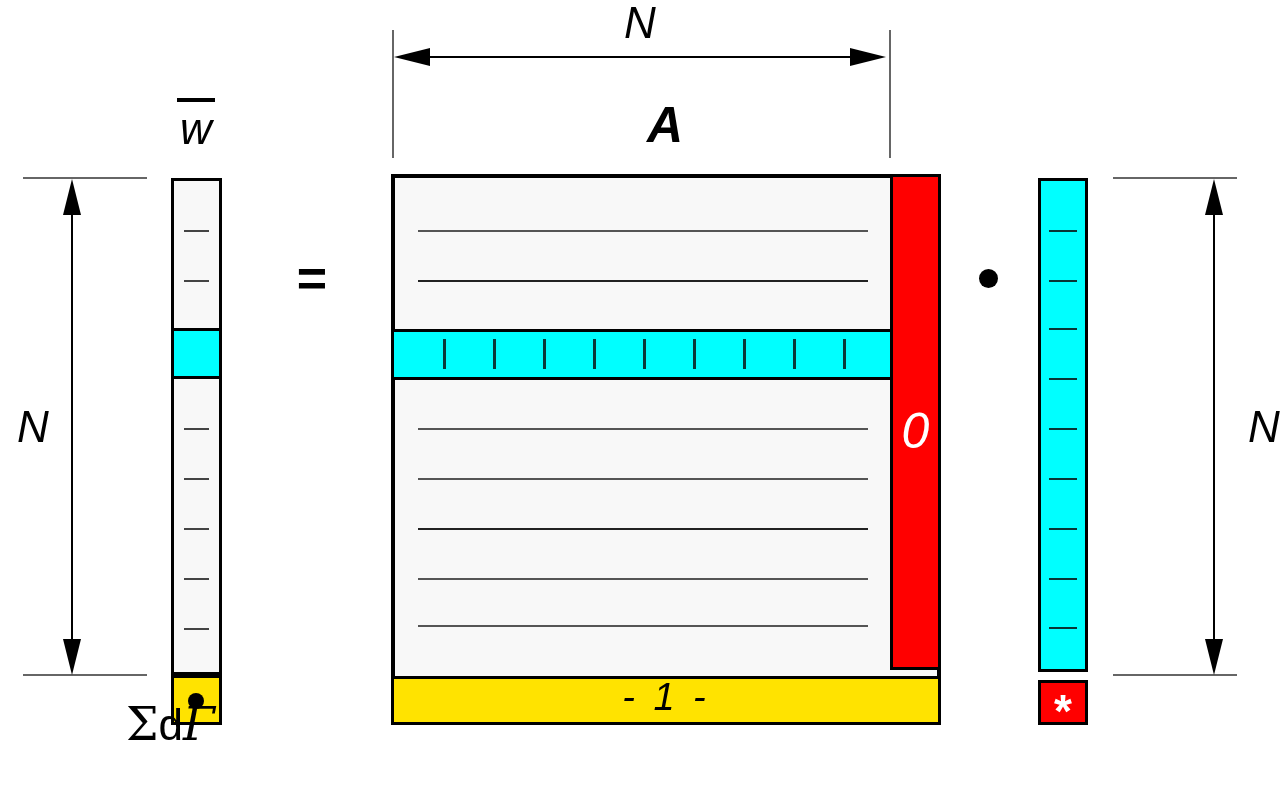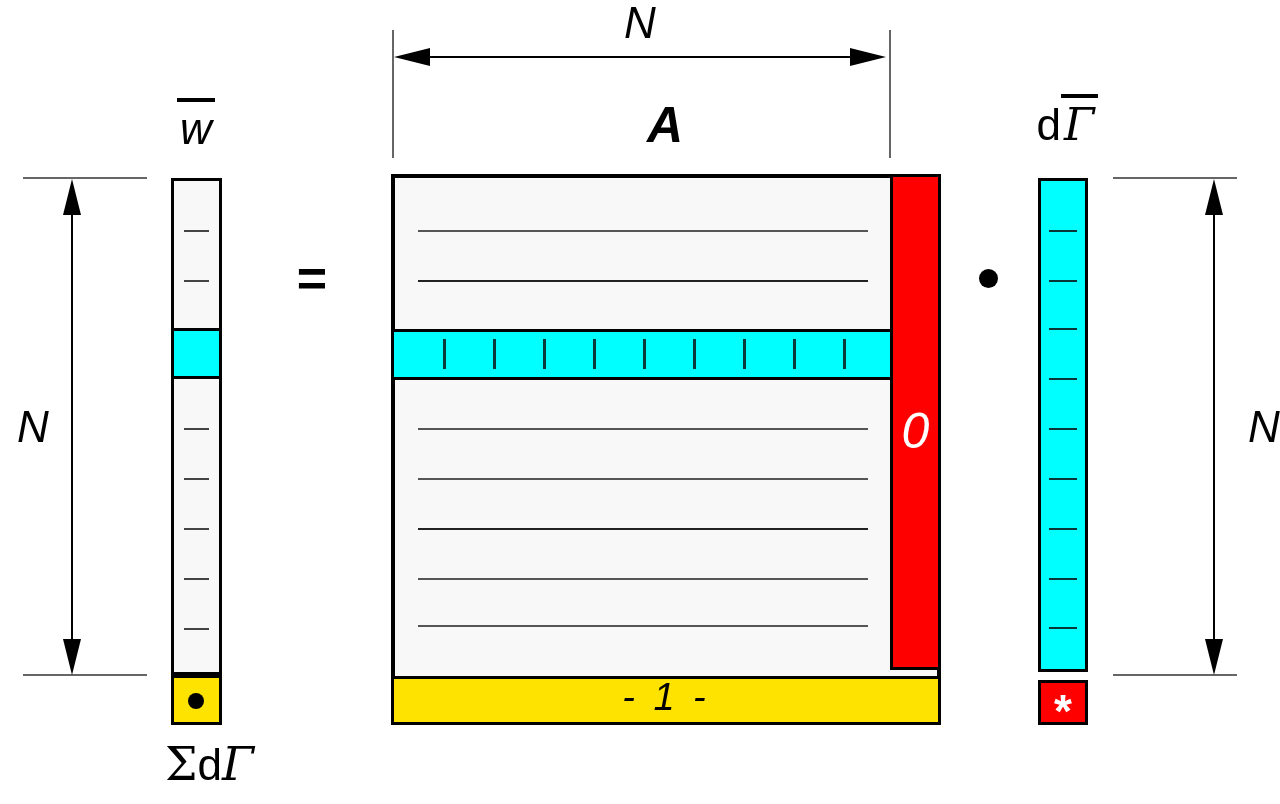--- a/index.html
+++ b/index.html
@@ -34,21 +34,21 @@
   
   .n-top  {left:600px;top:-2px;width:80px;font:italic 44px "Liberation Sans",sans-serif;text-align:center;}
   .n-left {left:4px;top:402px;width:58px;font:italic 44px "Liberation Sans",sans-serif;text-align:center;}
   .n-right{left:1234px;top:402px;width:60px;font:italic 44px "Liberation Sans",sans-serif;text-align:center;}
   .w-label{left:165px;top:98px;width:62px;text-align:center;font:italic 44px "Liberation Sans",sans-serif;}
   .a-label{left:620px;top:96px;width:90px;text-align:center;font:italic bold 50px "Liberation Sans",sans-serif;}
   .g-label{left:1024px;top:94px;width:86px;text-align:center;font:44px "Liberation Sans",sans-serif;}
   .g-label .it{font-family:"DejaVu Serif",serif;}
   .overbar{display:inline-block;border-top:4px solid #000;padding:5px 3px 0 3px;line-height:1.0;}
   .equals {left:288px;top:248px;width:48px;text-align:center;font:bold 52px "Liberation Sans",sans-serif;}
-  .sum-label{left:126px;top:738px;width:128px;text-align:right;font-size:46px;line-height:52px;}
+  .sum-label{left:126px;top:698px;width:128px;text-align:left;font-size:46px;line-height:52px;}
   .sum-label .sans{font-family:"Liberation Sans",sans-serif;font-size:44px;}
 
   
   .w-box   {left:171px;top:178px;width:51px;height:497px;background:#F8F8F8;border:3px solid #000;box-sizing:border-box;}
   .w-cyan  {left:171px;top:328px;width:51px;height:51px;background:#00FFFF;border:3px solid #000;box-sizing:border-box;}
   .w-yellow{left:171px;top:675px;width:51px;height:50px;background:#FFE300;border:3px solid #000;box-sizing:border-box;}
   .w-dot   {left:188px;top:693px;width:16px;height:16px;border-radius:50%;background:#000;}
   .wtick{position:absolute;left:184px;width:25px;height:2px;background:#444;}
 
   
@@ -136,23 +136,20 @@
   <div class="m-line" style="top:528px;background:#222"></div>
   <div class="m-line" style="top:578px"></div>
   <div class="m-line" style="top:625px"></div>
   <div class="abs m-red"></div>
   <div class="abs zero">0</div>
   <div class="abs m-yellow"></div>
   <div class="abs minus-one">- 1 -</div>
 
   <div class="abs mul-dot"></div>
 
-  <div class="abs g-label">
-    <span>d</span><span class="overbar"><span class="it">Γ</span></span>
-  </div>
   <div class="abs g-box"></div>
   <div class="gtick" style="top:230px"></div>
   <div class="gtick" style="top:280px"></div>
   <div class="gtick" style="top:328px"></div>
   <div class="gtick" style="top:378px"></div>
   <div class="gtick" style="top:428px"></div>
   <div class="gtick" style="top:478px"></div>
   <div class="gtick" style="top:528px"></div>
   <div class="gtick" style="top:578px"></div>
   <div class="gtick" style="top:627px"></div>

